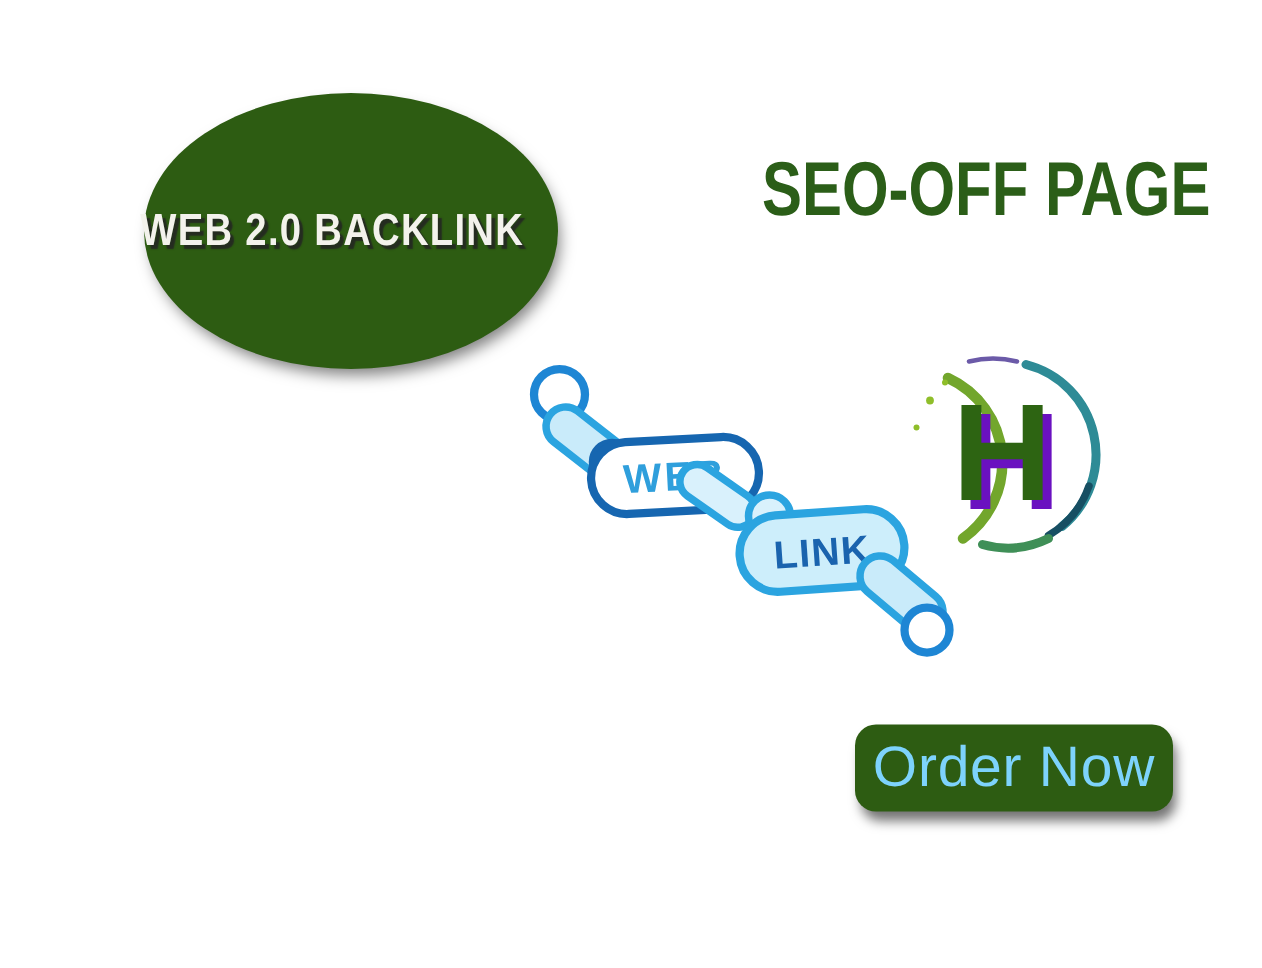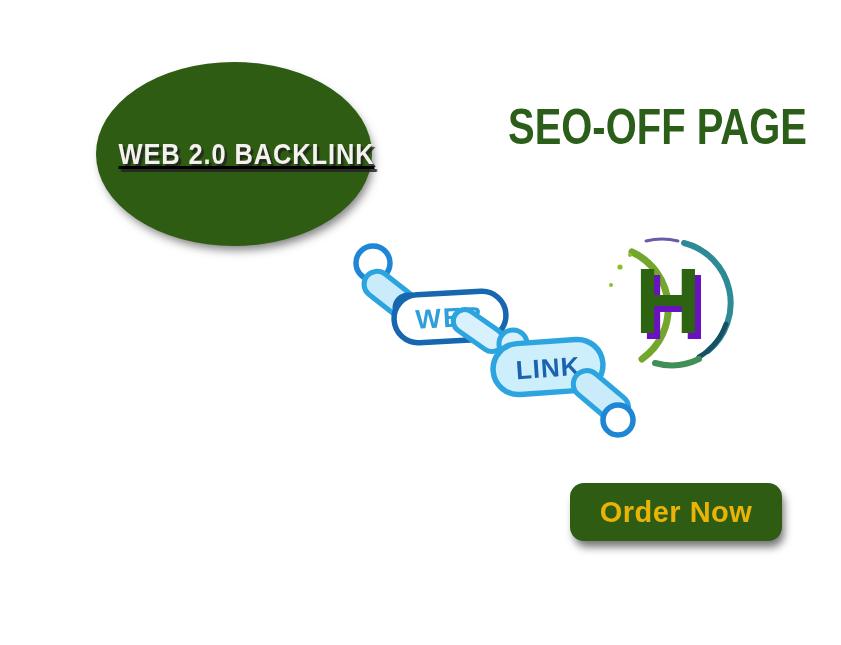--- a/index.html
+++ b/index.html
@@ -5,23 +5,22 @@
   html,body{margin:0;padding:0;background:#ffffff;}
   .canvas{
     position:relative;width:841px;height:645px;background:#ffffff;
     overflow:hidden;font-family:"Liberation Sans",sans-serif;
   }
 
   
   .badge-ellipse{
     position:absolute;left:96px;top:62px;width:276px;height:184px;
     background:#2d5c12;border-radius:50%;
-    display:flex;align-items:center;justify-content:flex-start;
+    display:flex;align-items:center;justify-content:flex-end;
     box-shadow:3px 6px 10px -2px rgba(0,0,0,0.5);
-    text-decoration:underline;
   }
   .badge-label{
     color:#f3f2ec;font-weight:bold;font-size:30px;letter-spacing:1px;
     white-space:nowrap;transform:scale(0.85,1.0);
     text-shadow:3px 3px 1px rgba(35,35,35,0.85);
   }
 
   
   .page-heading{
     position:absolute;left:508px;top:96px;
@@ -45,21 +44,21 @@
   }
 
   
   .order-btn{
     position:absolute;left:570px;top:483px;width:212px;height:58px;
     background:#2d5c12;border:none;border-radius:14px;cursor:pointer;
     display:flex;align-items:center;justify-content:center;
     box-shadow:3px 7px 8px -1px rgba(0,0,0,0.55);
   }
   .order-btn span{
-    color:#eab308;font-weight:bold;font-size:29px;letter-spacing:0.5px;
+    color:#7dd3fc;font-weight:normal;font-size:38px;letter-spacing:0.5px;
     font-family:"Liberation Sans",sans-serif;
   }
 </style>
 </head>
 <body>
 
 <div class="canvas">
 
   <div class="badge-ellipse">
     <div class="badge-label">WEB 2.0 BACKLINK</div>

